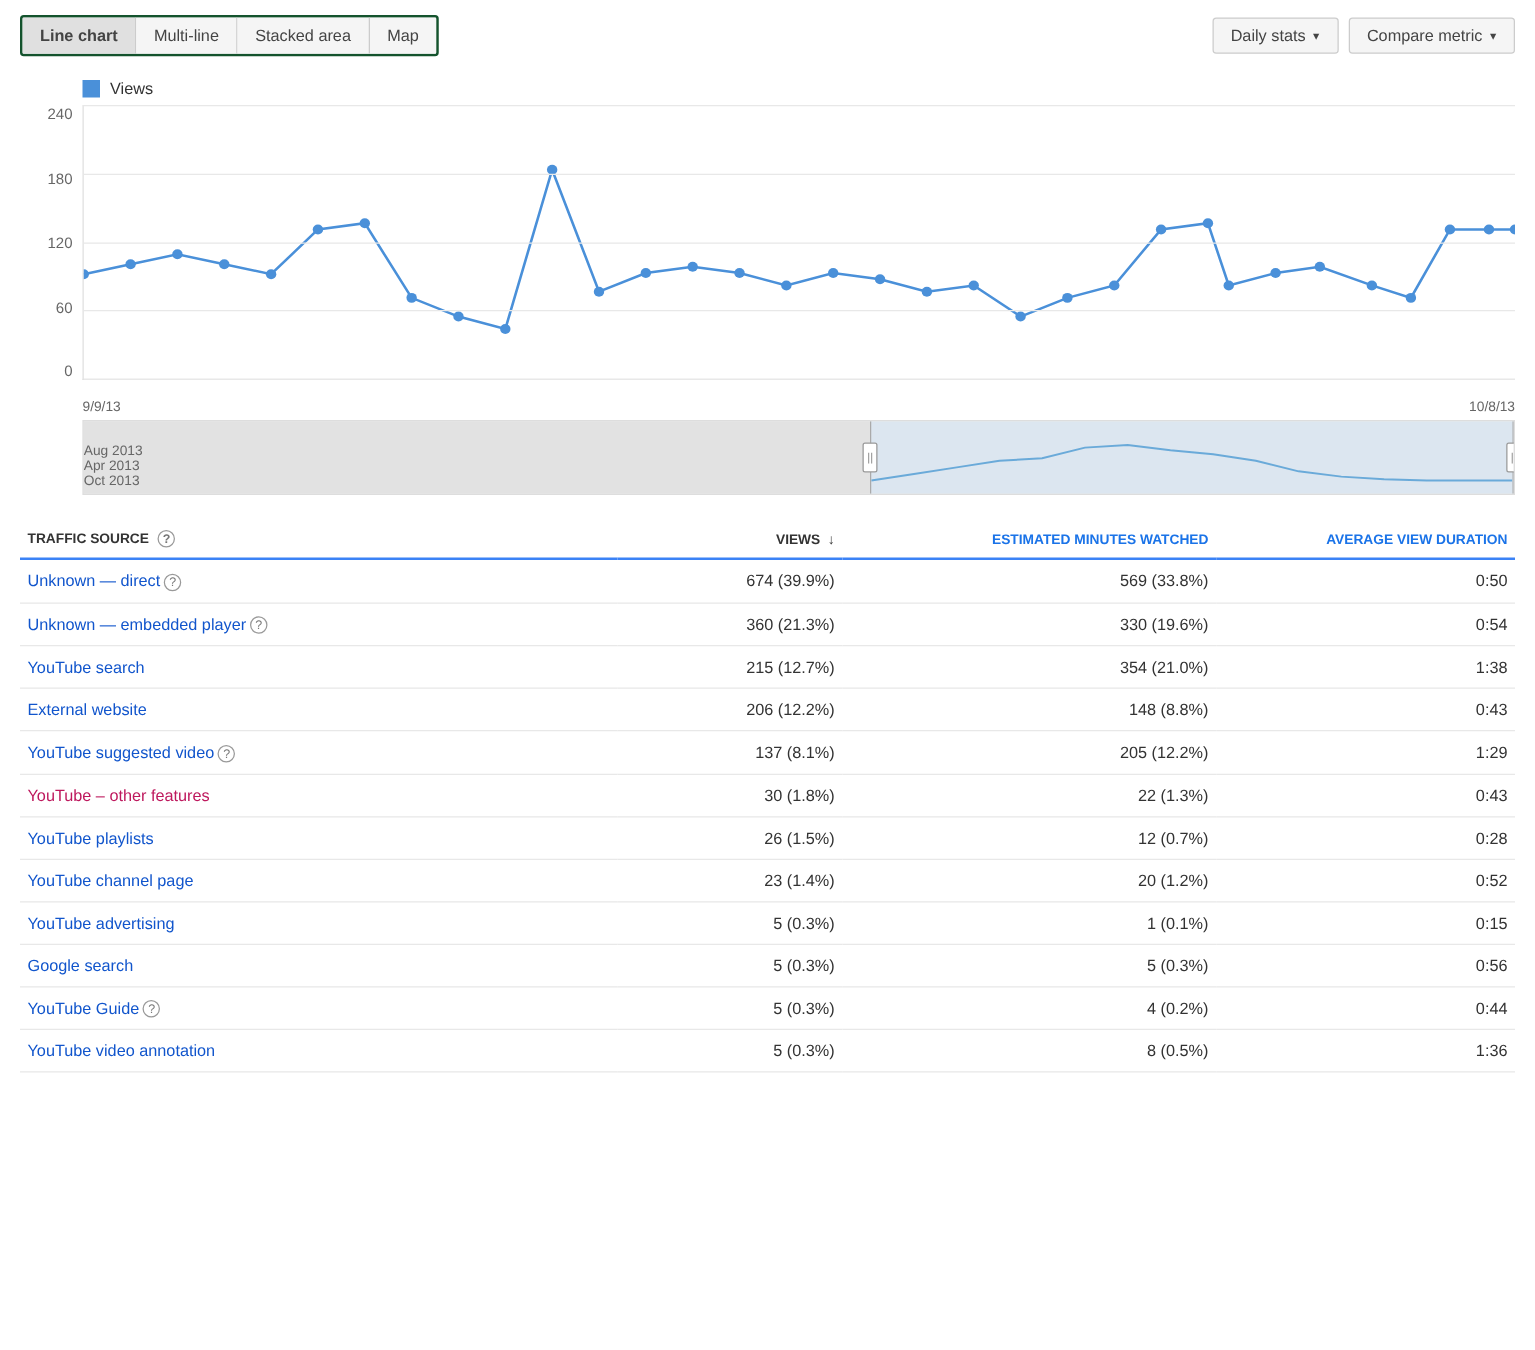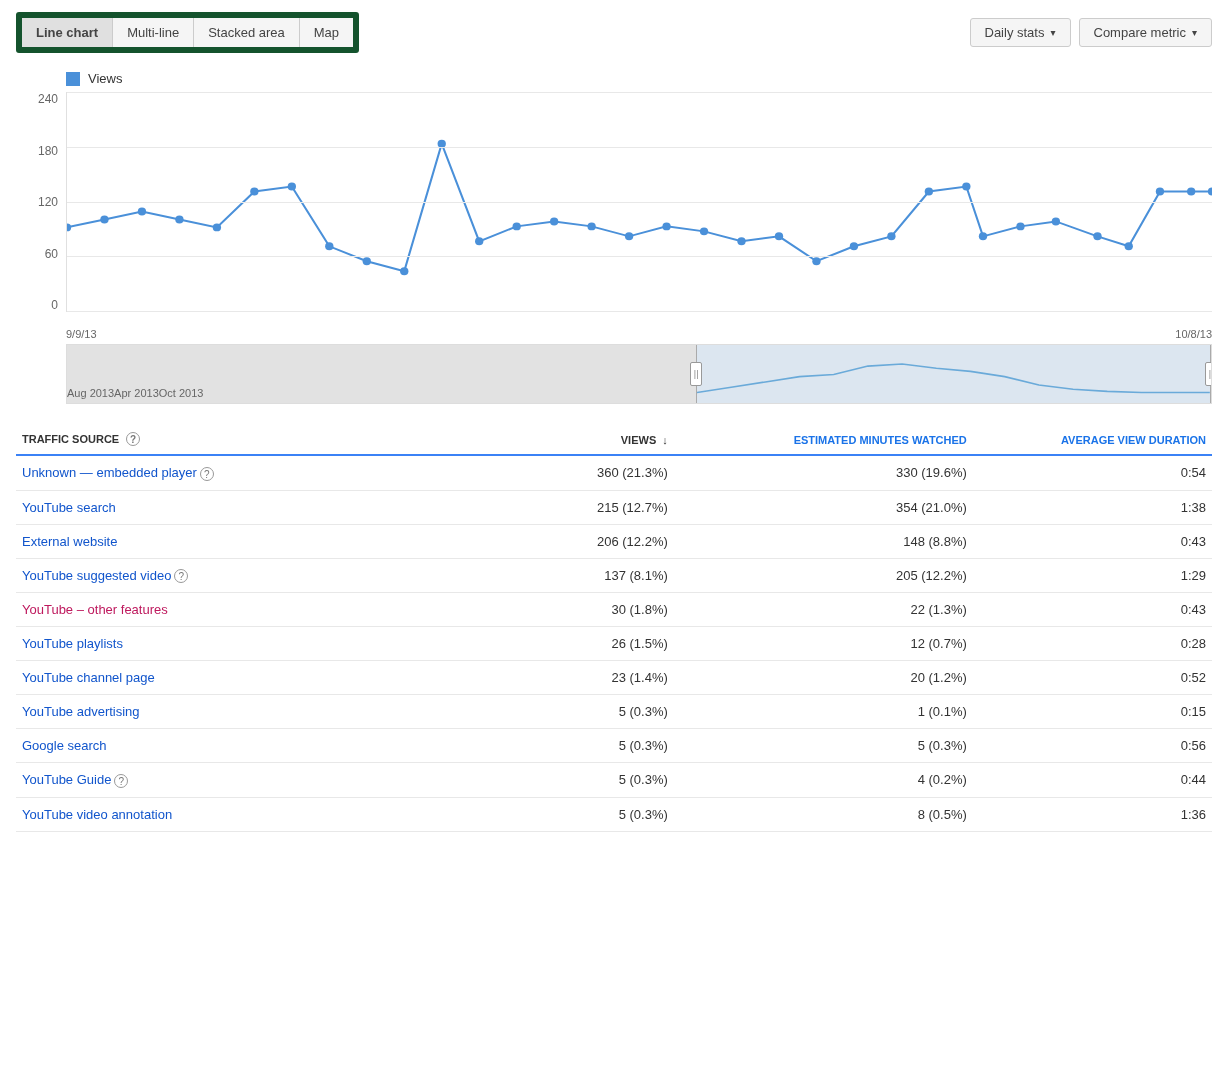--- a/index.html
+++ b/index.html
@@ -13,21 +13,21 @@
 
     
     .toolbar {
       display: flex;
       align-items: center;
       margin-bottom: 18px;
       gap: 0;
     }
     .chart-type-group {
       display: flex;
-      border: 6px solid #14532d;
+      border: 2px solid #14532d;
       border-radius: 3px;
       overflow: hidden;
     }
     .chart-type-btn {
       padding: 7px 14px;
       background: #f5f5f5;
       border: none;
       border-right: 1px solid #ccc;
       cursor: pointer;
       font-size: 13px;
@@ -149,23 +149,24 @@
       width: 55%;
       top: 0;
       bottom: 0;
       background: rgba(200,200,200,0.35);
     }
     .timeline-month-labels {
       position: absolute;
       bottom: 4px;
       left: 0; right: 0;
       display: flex;
-      justify-content: flex-start;
+      justify-content: space-between;
       font-size: 11px;
       color: #666;
+      flex-direction: column;
     }
     .timeline-handle {
       position: absolute;
       top: 50%;
       transform: translateY(-50%);
       width: 12px;
       height: 24px;
       background: #fff;
       border: 1px solid #999;
       border-radius: 2px;
@@ -406,20 +407,26 @@
         </th>
         <th class="col-minutes sortable-active">
           <span>ESTIMATED MINUTES WATCHED</span>
         </th>
         <th class="col-avgduration sortable-active">
           <span>AVERAGE VIEW DURATION</span>
         </th>
       </tr>
     </thead>
     <tbody id="table-body">
+    <tr>
+          <td><a href="#" style="color: rgb(17, 85, 204); text-decoration: none;">Unknown — direct</a><span class="help-icon">?</span></td>
+          <td>674 (39.9%)</td>
+          <td>569 (33.8%)</td>
+          <td>0:50</td>
+        </tr>
         <tr>
           <td><a href="#" style="color: rgb(17, 85, 204); text-decoration: none;">Unknown — embedded player</a><span class="help-icon">?</span></td>
           <td>360 (21.3%)</td>
           <td>330 (19.6%)</td>
           <td>0:54</td>
         </tr>
         <tr>
           <td><a href="#" style="color: rgb(17, 85, 204); text-decoration: none;">YouTube search</a></td>
           <td>215 (12.7%)</td>
           <td>354 (21.0%)</td>

